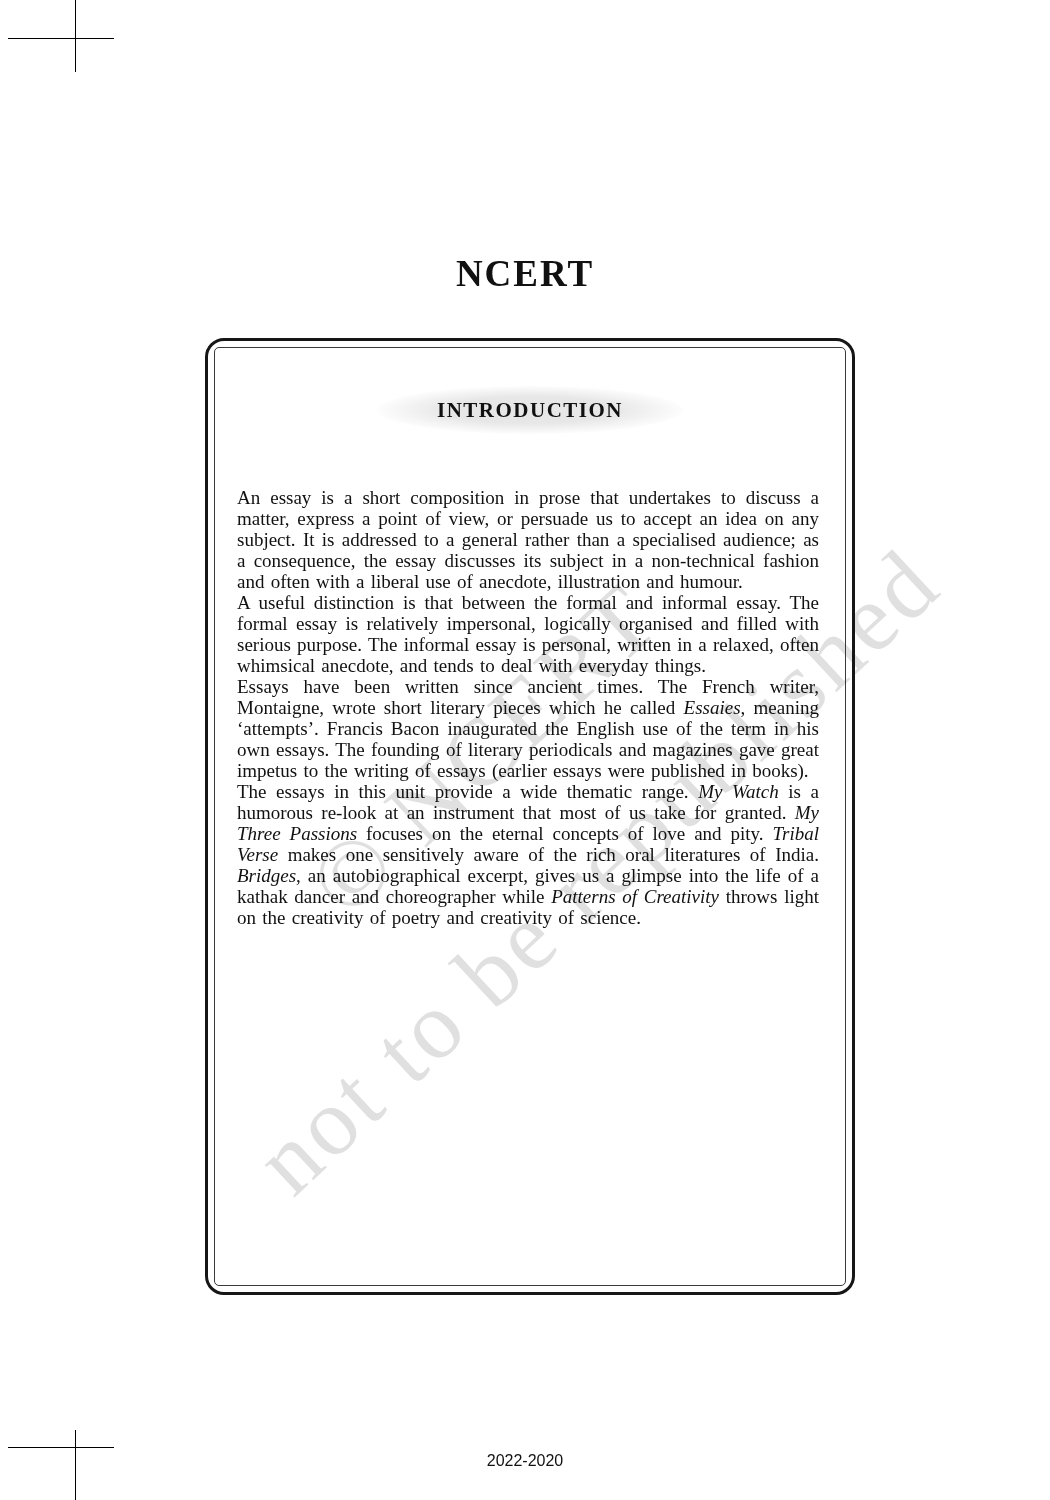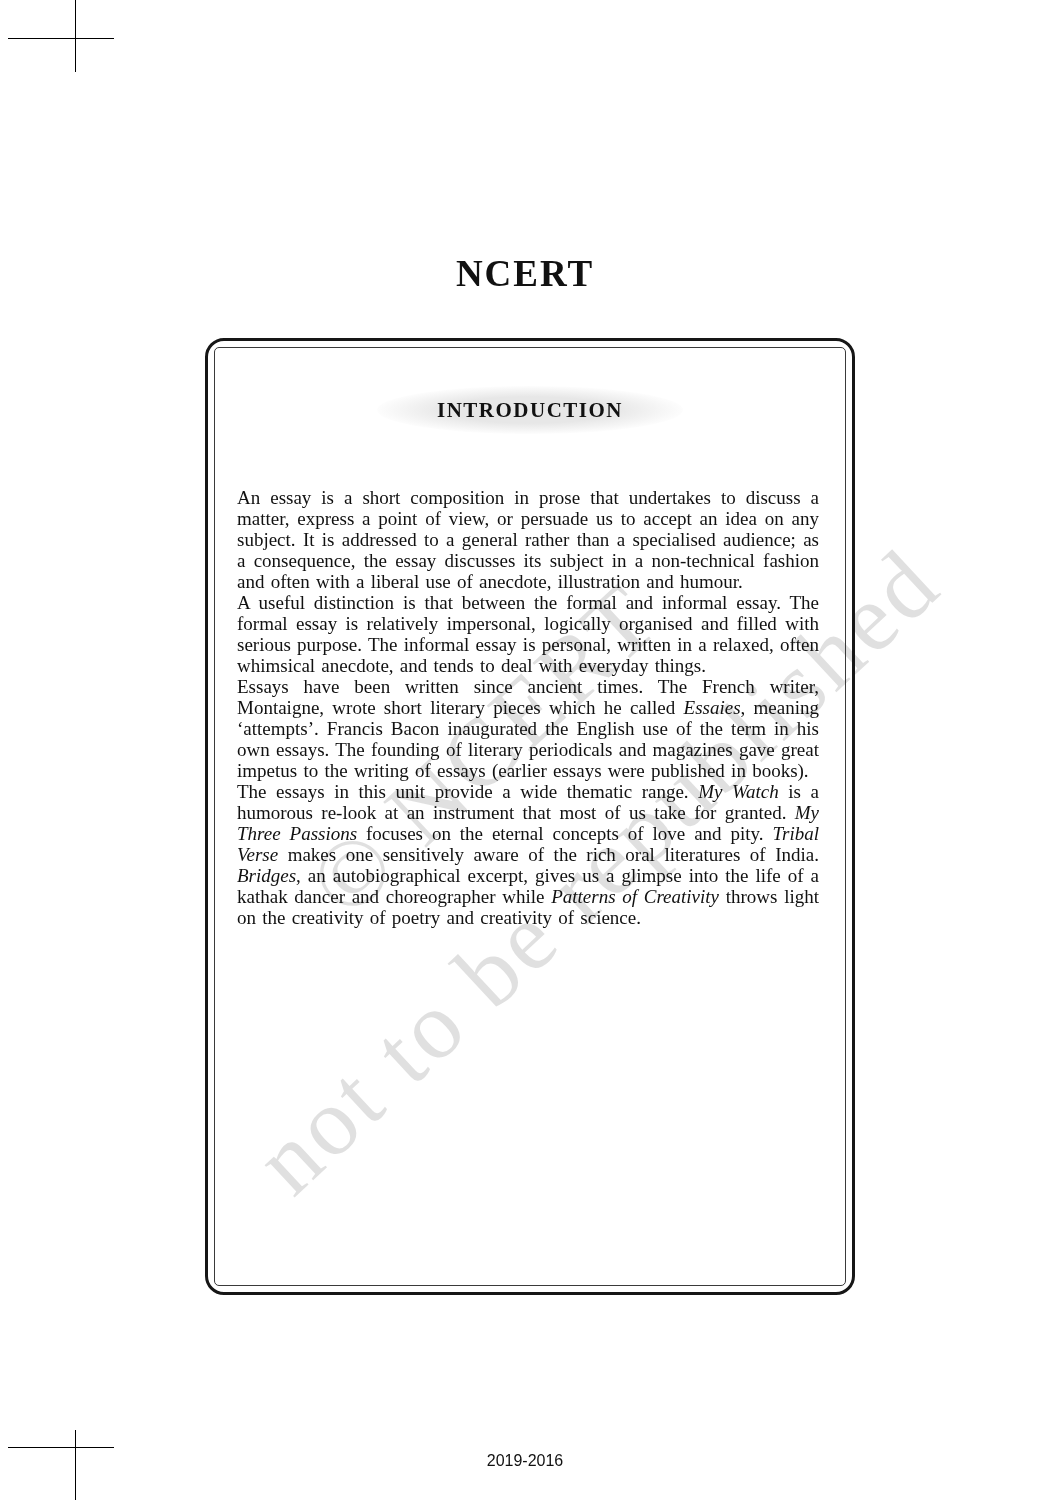--- a/index.html
+++ b/index.html
@@ -150,15 +150,15 @@
       <div class="box-paragraphs">
           <p><span>An essay is a short composition in prose that undertakes to discuss a matter, express a point of view, or persuade us to accept an idea on any subject. It is addressed to a general rather than a specialised audience; as a consequence, the essay discusses its subject in a non-technical fashion and often with a liberal use of anecdote, illustration and humour.</span></p>
           <p><span>A useful distinction is that between the formal and informal essay. The formal essay is relatively impersonal, logically organised and filled with serious purpose. The informal essay is personal, written in a relaxed, often whimsical anecdote, and tends to deal with everyday things.</span></p>
           <p><span>Essays have been written since ancient times. The French writer, Montaigne, wrote short literary pieces which he called </span><i>Essaies</i><span>, meaning ‘attempts’. Francis Bacon inaugurated the English use of the term in his own essays. The founding of literary periodicals and magazines gave great impetus to the writing of essays (earlier essays were published in books).</span></p>
           <p><span>The essays in this unit provide a wide thematic range. </span><i>My Watch</i><span> is a humorous re-look at an instrument that most of us take for granted. </span><i>My Three Passions</i><span> focuses on the eternal concepts of love and pity. </span><i>Tribal Verse</i><span> makes one sensitively aware of the rich oral literatures of India. </span><i>Bridges</i><span>, an autobiographical excerpt, gives us a glimpse into the life of a kathak dancer and choreographer while </span><i>Patterns of Creativity</i><span> throws light on the creativity of poetry and creativity of science.</span></p>
         </div>
 
     </div>
   </div>
 
-  <div class="page-footer">2019-2016</div>
+  <div class="page-footer">2022-2020</div>
 
 </div>
 
 </body></html>

